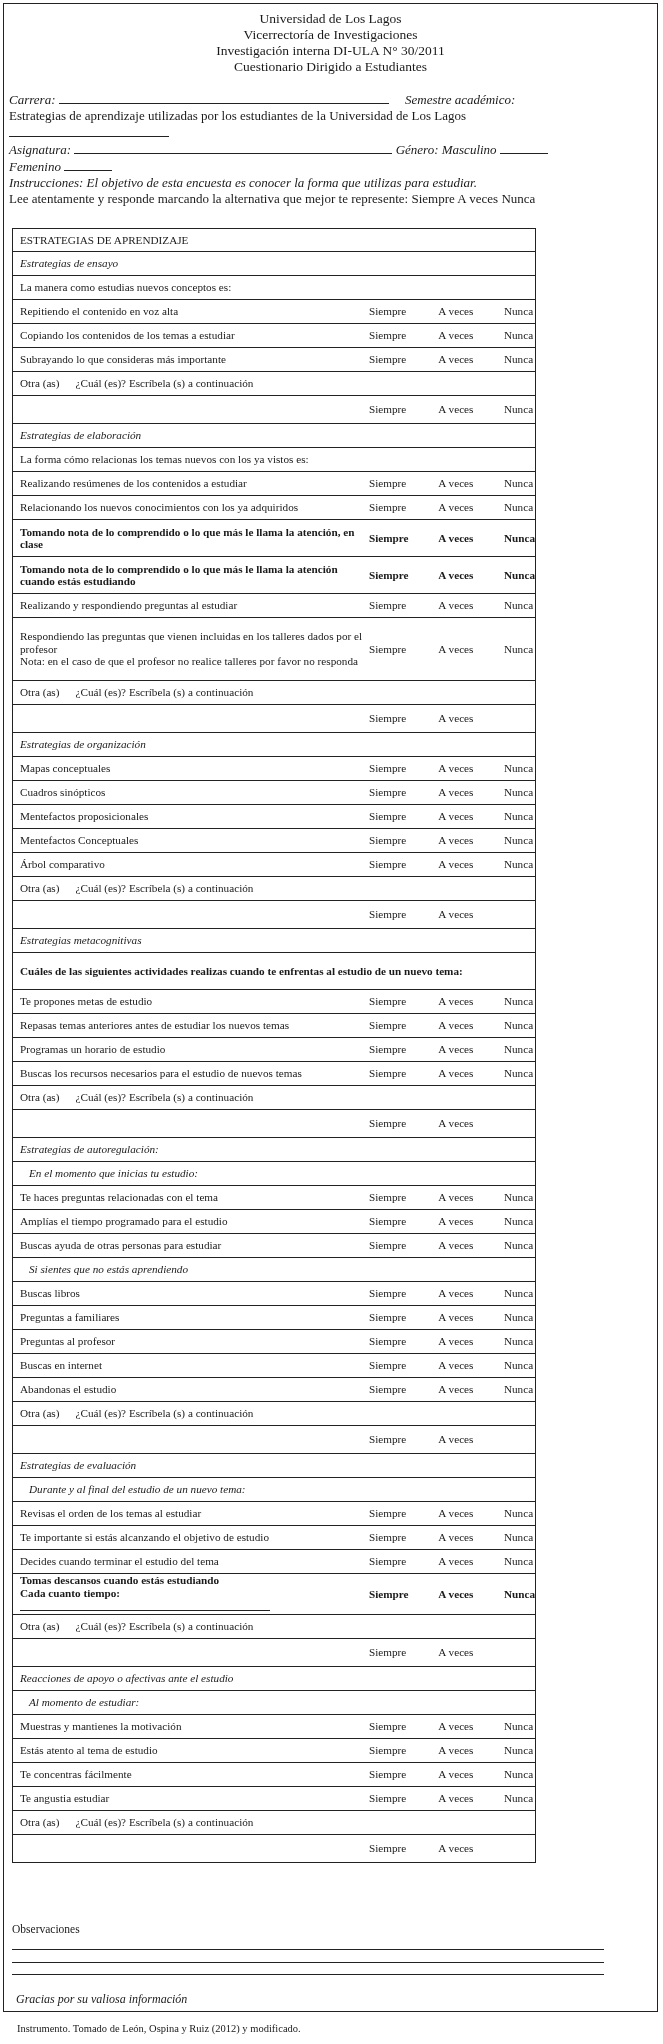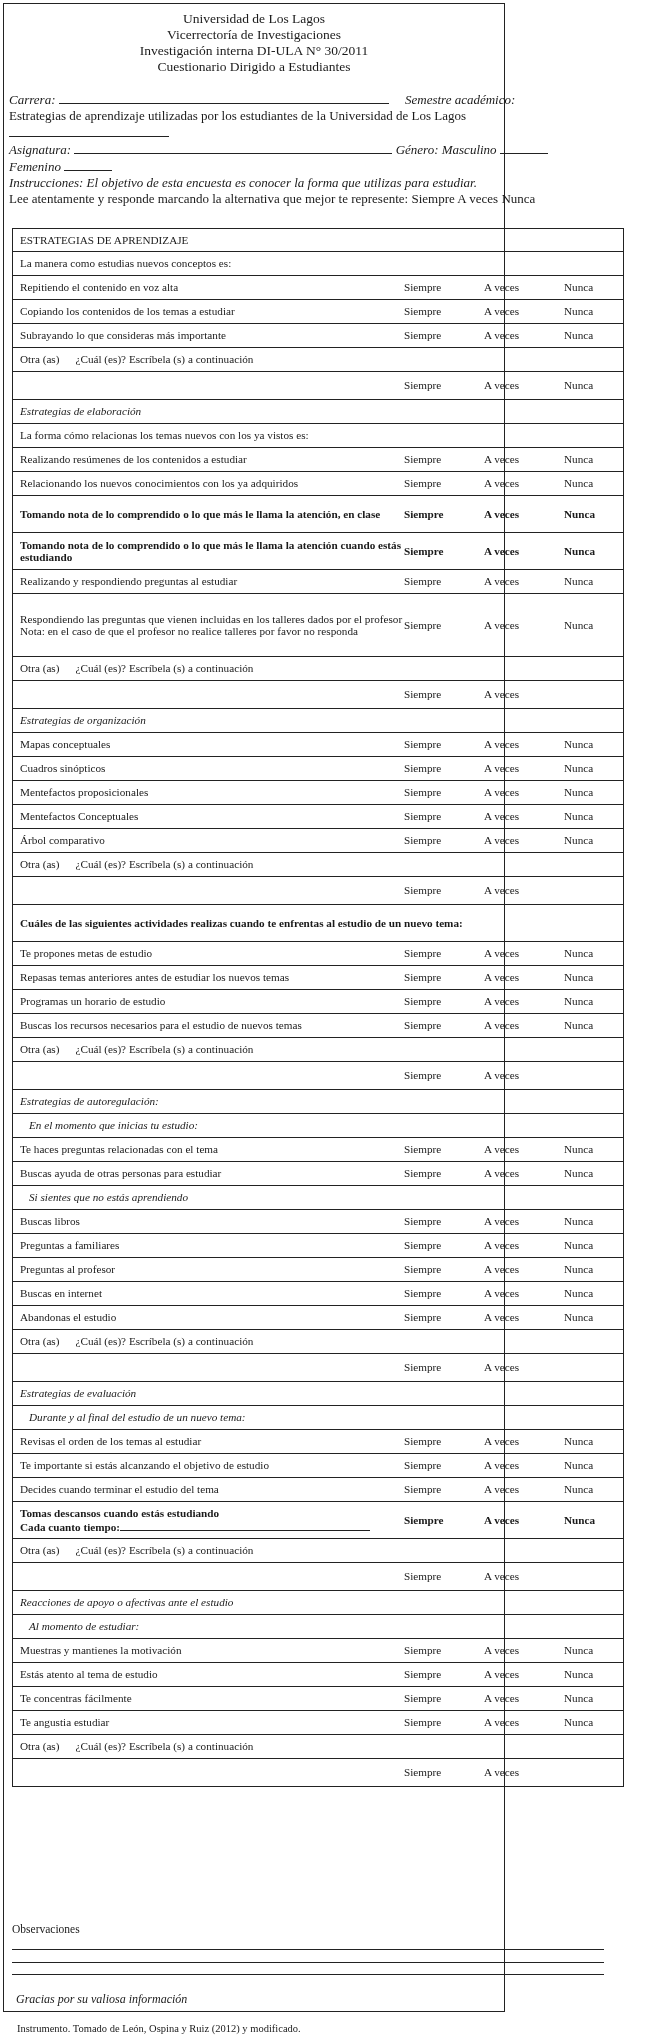--- a/index.html
+++ b/index.html
@@ -1,23 +1,23 @@
 <!DOCTYPE html>
 <html><head>
 <meta charset="utf-8">
 <style>
   html, body { margin: 0; padding: 0; background: #ffffff; }
   body { width: 663px; height: 2044px; position: relative; font-family: "DejaVu Serif", "Liberation Serif", serif; color: #1a1a1a; overflow: hidden; }
-  .page { position: absolute; left: 3px; top: 3px; width: 502px; height: 2009px; border: 1.5px solid #222; box-sizing: border-box; }
+  .page { position: absolute; left: 3px; top: 3px; width: 655px; height: 2009px; border: 1.5px solid #222; box-sizing: border-box; }
   .hdr { text-align: center; font-size: 12.5px; line-height: 16px; margin-top: 7px; }
   .hdr div { font-family: "Liberation Serif", serif; font-size: 13.5px; }
   .intro { position: absolute; left: 9px; top: 91px; width: 615px; font-family: "Liberation Serif", serif; font-size: 13px; line-height: 16px; }
   .intro .it { font-style: italic; }
   .uline { display: inline-block; border-bottom: 1px solid #222; height: 12px; vertical-align: baseline; }
-  .tbl { position: absolute; left: 12px; top: 228px; width: 612px; border-collapse: collapse; font-family: "Liberation Serif", serif; font-size: 11.2px; }
+  .tbl { position: absolute; left: 12px; top: 228px; width: 524px; border-collapse: collapse; font-family: "Liberation Serif", serif; font-size: 11.2px; }
   .tbl td { border-top: 1.2px solid #222; border-bottom: 1.2px solid #222; padding: 0 0 0 7px; height: 23px; vertical-align: middle; line-height: 12.5px; }
   .tbl tr td:first-child { border-left: 1.2px solid #222; }
   .tbl tr td:last-child { border-right: 1.2px solid #222; }
   .tbl .c1 { width: 384px; }
   .tbl .c2 { width: 80px; padding-left: 0; }
   .tbl .c3 { width: 80px; padding-left: 0; }
   .tbl .c4 { padding-left: 0; }
   .tbl .sec td { font-style: italic; }
   .tbl .sub td { font-style: italic; padding-left: 16px; }
   .tbl .r2 td { height: 36px; font-weight: bold; }
@@ -70,20 +70,23 @@
     <span>A veces</span>
     <span>Nunca</span>
   </div>
 </div>
 
 <table class="tbl">
   <tbody id="tbody">
       <tr class="hd">
         <td class="c1" colspan="4">ESTRATEGIAS DE APRENDIZAJE</td>
       </tr>
+      <tr class="sec">
+        <td class="c1" colspan="4">Estrategias de ensayo</td>
+      </tr>
       <tr>
         <td class="c1" colspan="4">La manera como estudias nuevos conceptos es:</td>
       </tr>
       <tr>
         <td class="c1">Repitiendo el contenido en voz alta</td>
         <td class="c2">Siempre</td>
         <td class="c3">A veces</td>
         <td class="c4">Nunca</td>
       </tr>
       <tr>
@@ -193,20 +196,23 @@
       </tr>
       <tr>
         <td class="c1" colspan="4"><span>Otra (as)</span><span class="otra-gap"></span><span>¿Cuál (es)? Escríbela (s) a continuación</span></td>
       </tr>
       <tr class="resp">
         <td class="c1"></td>
         <td class="c2">Siempre</td>
         <td class="c3">A veces</td>
         <td class="c4"></td>
       </tr>
+      <tr class="sec">
+        <td class="c1" colspan="4">Estrategias metacognitivas</td>
+      </tr>
       <tr class="r2">
         <td class="c1" colspan="4">Cuáles de las siguientes actividades realizas cuando te enfrentas al estudio de un nuevo tema:</td>
       </tr>
       <tr>
         <td class="c1">Te propones metas de estudio</td>
         <td class="c2">Siempre</td>
         <td class="c3">A veces</td>
         <td class="c4">Nunca</td>
       </tr>
       <tr>
@@ -237,20 +243,26 @@
         <td class="c4"></td>
       </tr>
       <tr class="sec">
         <td class="c1" colspan="4">Estrategias de autoregulación:</td>
       </tr>
       <tr class="sub">
         <td class="c1" colspan="4">En el momento que inicias tu estudio:</td>
       </tr>
       <tr>
         <td class="c1">Te haces preguntas relacionadas con el tema</td>
+        <td class="c2">Siempre</td>
+        <td class="c3">A veces</td>
+        <td class="c4">Nunca</td>
+      </tr>
+      <tr>
+        <td class="c1">Amplías el tiempo programado para el estudio</td>
         <td class="c2">Siempre</td>
         <td class="c3">A veces</td>
         <td class="c4">Nunca</td>
       </tr>
       <tr>
         <td class="c1">Buscas ayuda de otras personas para estudiar</td>
         <td class="c2">Siempre</td>
         <td class="c3">A veces</td>
         <td class="c4">Nunca</td>
       </tr>

